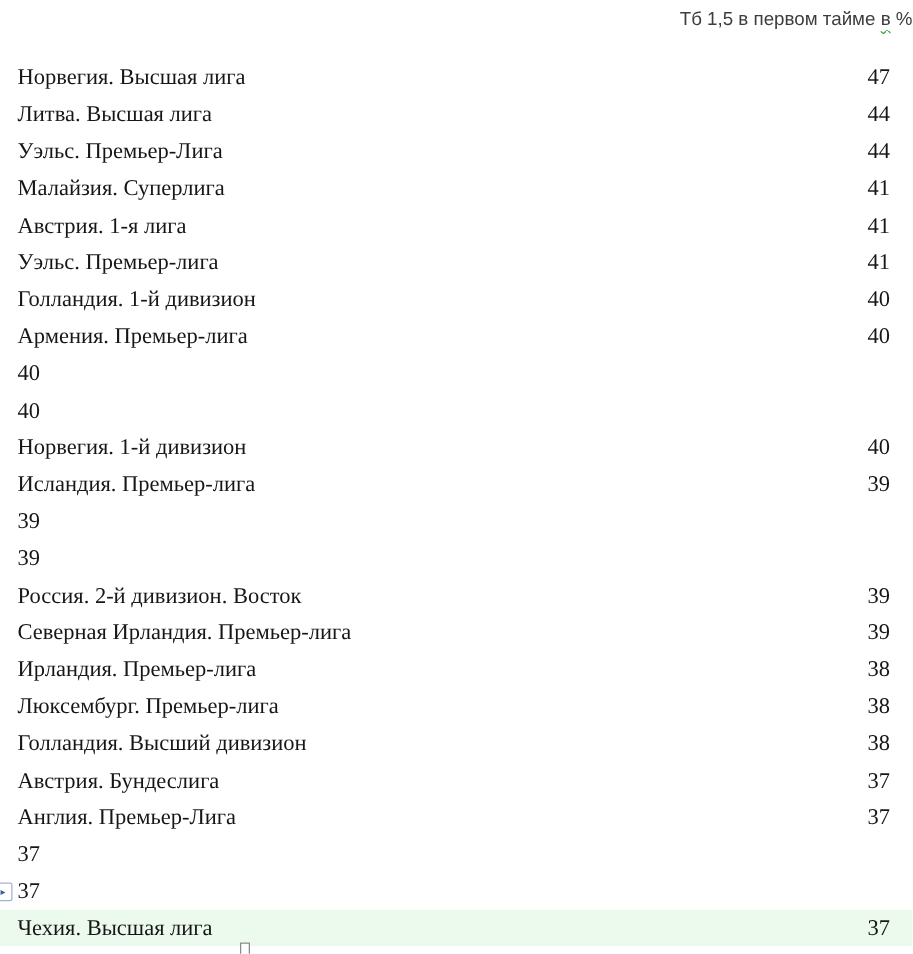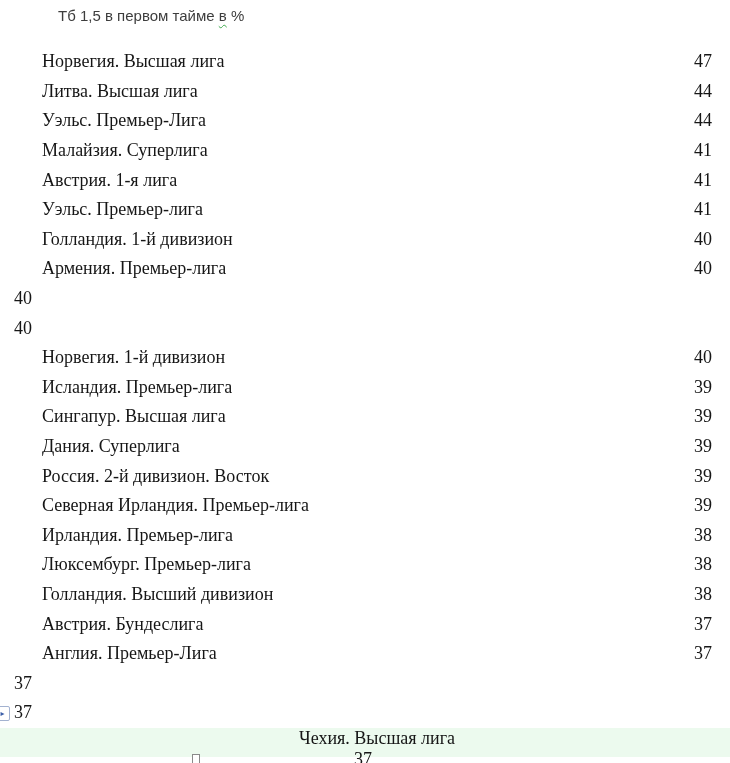--- a/index.html
+++ b/index.html
@@ -6,43 +6,43 @@
   .page{
     position:relative;
     width:730px;height:763px;
     background:var(--page-bg,#ffffff);
     overflow:hidden;
     font-family:"Liberation Serif","DejaVu Serif",serif;
   }
   .title{
     position:absolute;top:7px;left:0;width:100%;
     box-sizing:border-box;padding-left:58px;
-    text-align:left;
+    text-align:right;
     font-family:"Liberation Sans","DejaVu Sans",sans-serif;
     font-size:15px;
     color:var(--title-text,#3d3d3d);
     white-space:pre;
   }
   .squiggle{
     text-decoration-line:underline;
     text-decoration-style:wavy;
     text-decoration-color:var(--spellcheck-underline,#3faa4e);
     text-decoration-thickness:1px;
     text-underline-offset:3px;
   }
   .list{position:absolute;top:47px;left:0;right:0;}
   .row{
     height:29.6px;
     display:flex;justify-content:space-between;align-items:center;
     padding:0 18px 0 14px;
     font-size:18px;
     color:var(--text,#161616);
   }
-  .row.highlighted{background:var(--highlight,#ecfaee);flex-direction:column;}
-  .league{white-space:pre;margin-left:28px;}
+  .row.highlighted{background:var(--highlight,#ecfaee);}
+  .league{white-space:pre;}
   .value{text-align:left;}
   .autocorrect{
     position:absolute;left:-5px;top:706px;
     width:13px;height:13px;
     background:#ffffff;
     border:1px solid #a3b2d0;border-radius:2px;
     display:flex;align-items:center;justify-content:center;
     font-family:"DejaVu Sans",sans-serif;
     font-size:8px;line-height:1;
     color:#3b5ea8;
@@ -103,25 +103,23 @@
       </div>
       <div class="row">
         <span class="league">Норвегия. 1-й дивизион</span>
         <span class="value">40</span>
       </div>
       <div class="row">
         <span class="league">Исландия. Премьер-лига</span>
         <span class="value">39</span>
       </div>
       <div class="row">
-        <span class="league">Сингапур. Высшая лига</span>
         <span class="value">39</span>
       </div>
       <div class="row">
-        <span class="league">Дания. Суперлига</span>
         <span class="value">39</span>
       </div>
       <div class="row">
         <span class="league">Россия. 2-й дивизион. Восток</span>
         <span class="value">39</span>
       </div>
       <div class="row">
         <span class="league">Северная Ирландия. Премьер-лига</span>
         <span class="value">39</span>
       </div>

